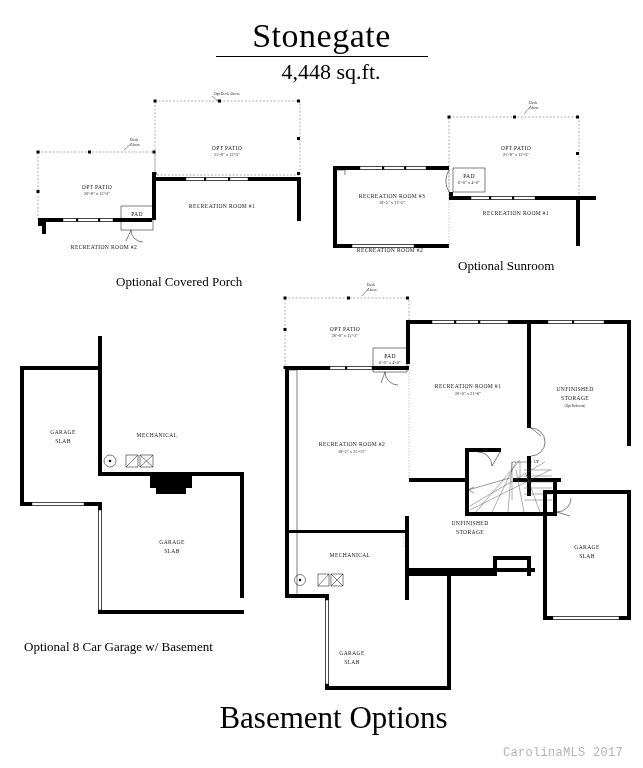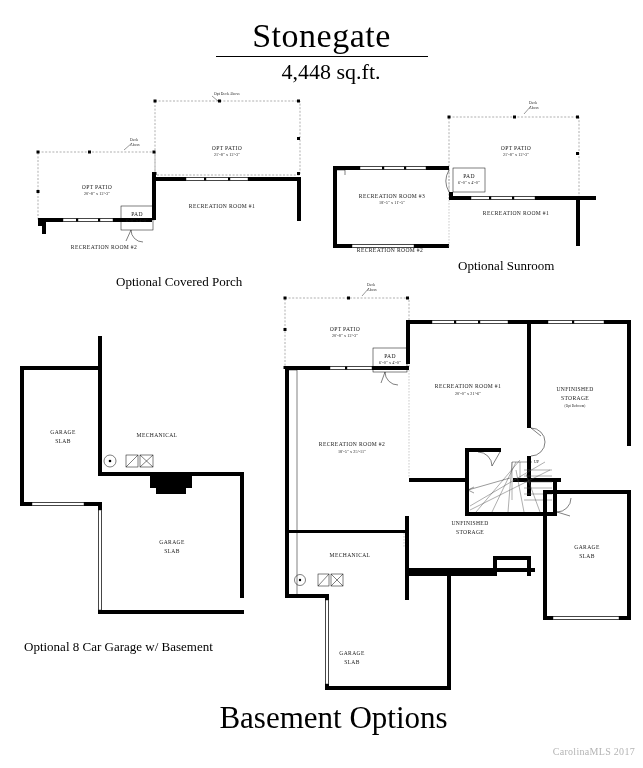--- a/index.html
+++ b/index.html
@@ -61,23 +61,23 @@
     left: 0;
     width: 643px;
     text-align: center;
     font-family: "Liberation Serif", serif;
     font-size: 31px;
     padding-left: 12px;
   }
   .watermark {
     position: absolute;
     top: 746px;
-    right: 8px;
-    font-family: Liberation Serif, serif;
-    font-size: 10px;
+    right: 20px;
+    font-family: Liberation Mono, monospace;
+    font-size: 12px;
     color: #b4b4b4;
     letter-spacing: 0.3px;
   }
   svg text { font-family: "Liberation Serif", serif; fill: #1a1a1a; }
   .rm-name { font-size: 5.6px; letter-spacing: 0.35px; }
   .rm-dim  { font-size: 4.1px; letter-spacing: 0.15px; }
   .rm-sub  { font-size: 3.2px; letter-spacing: 0.1px; }
   .ann     { font-size: 3.7px; letter-spacing: 0.1px; }
   .ann-up  { font-size: 4.0px; letter-spacing: 0.2px; }
   .wall    { fill: #000000; }

